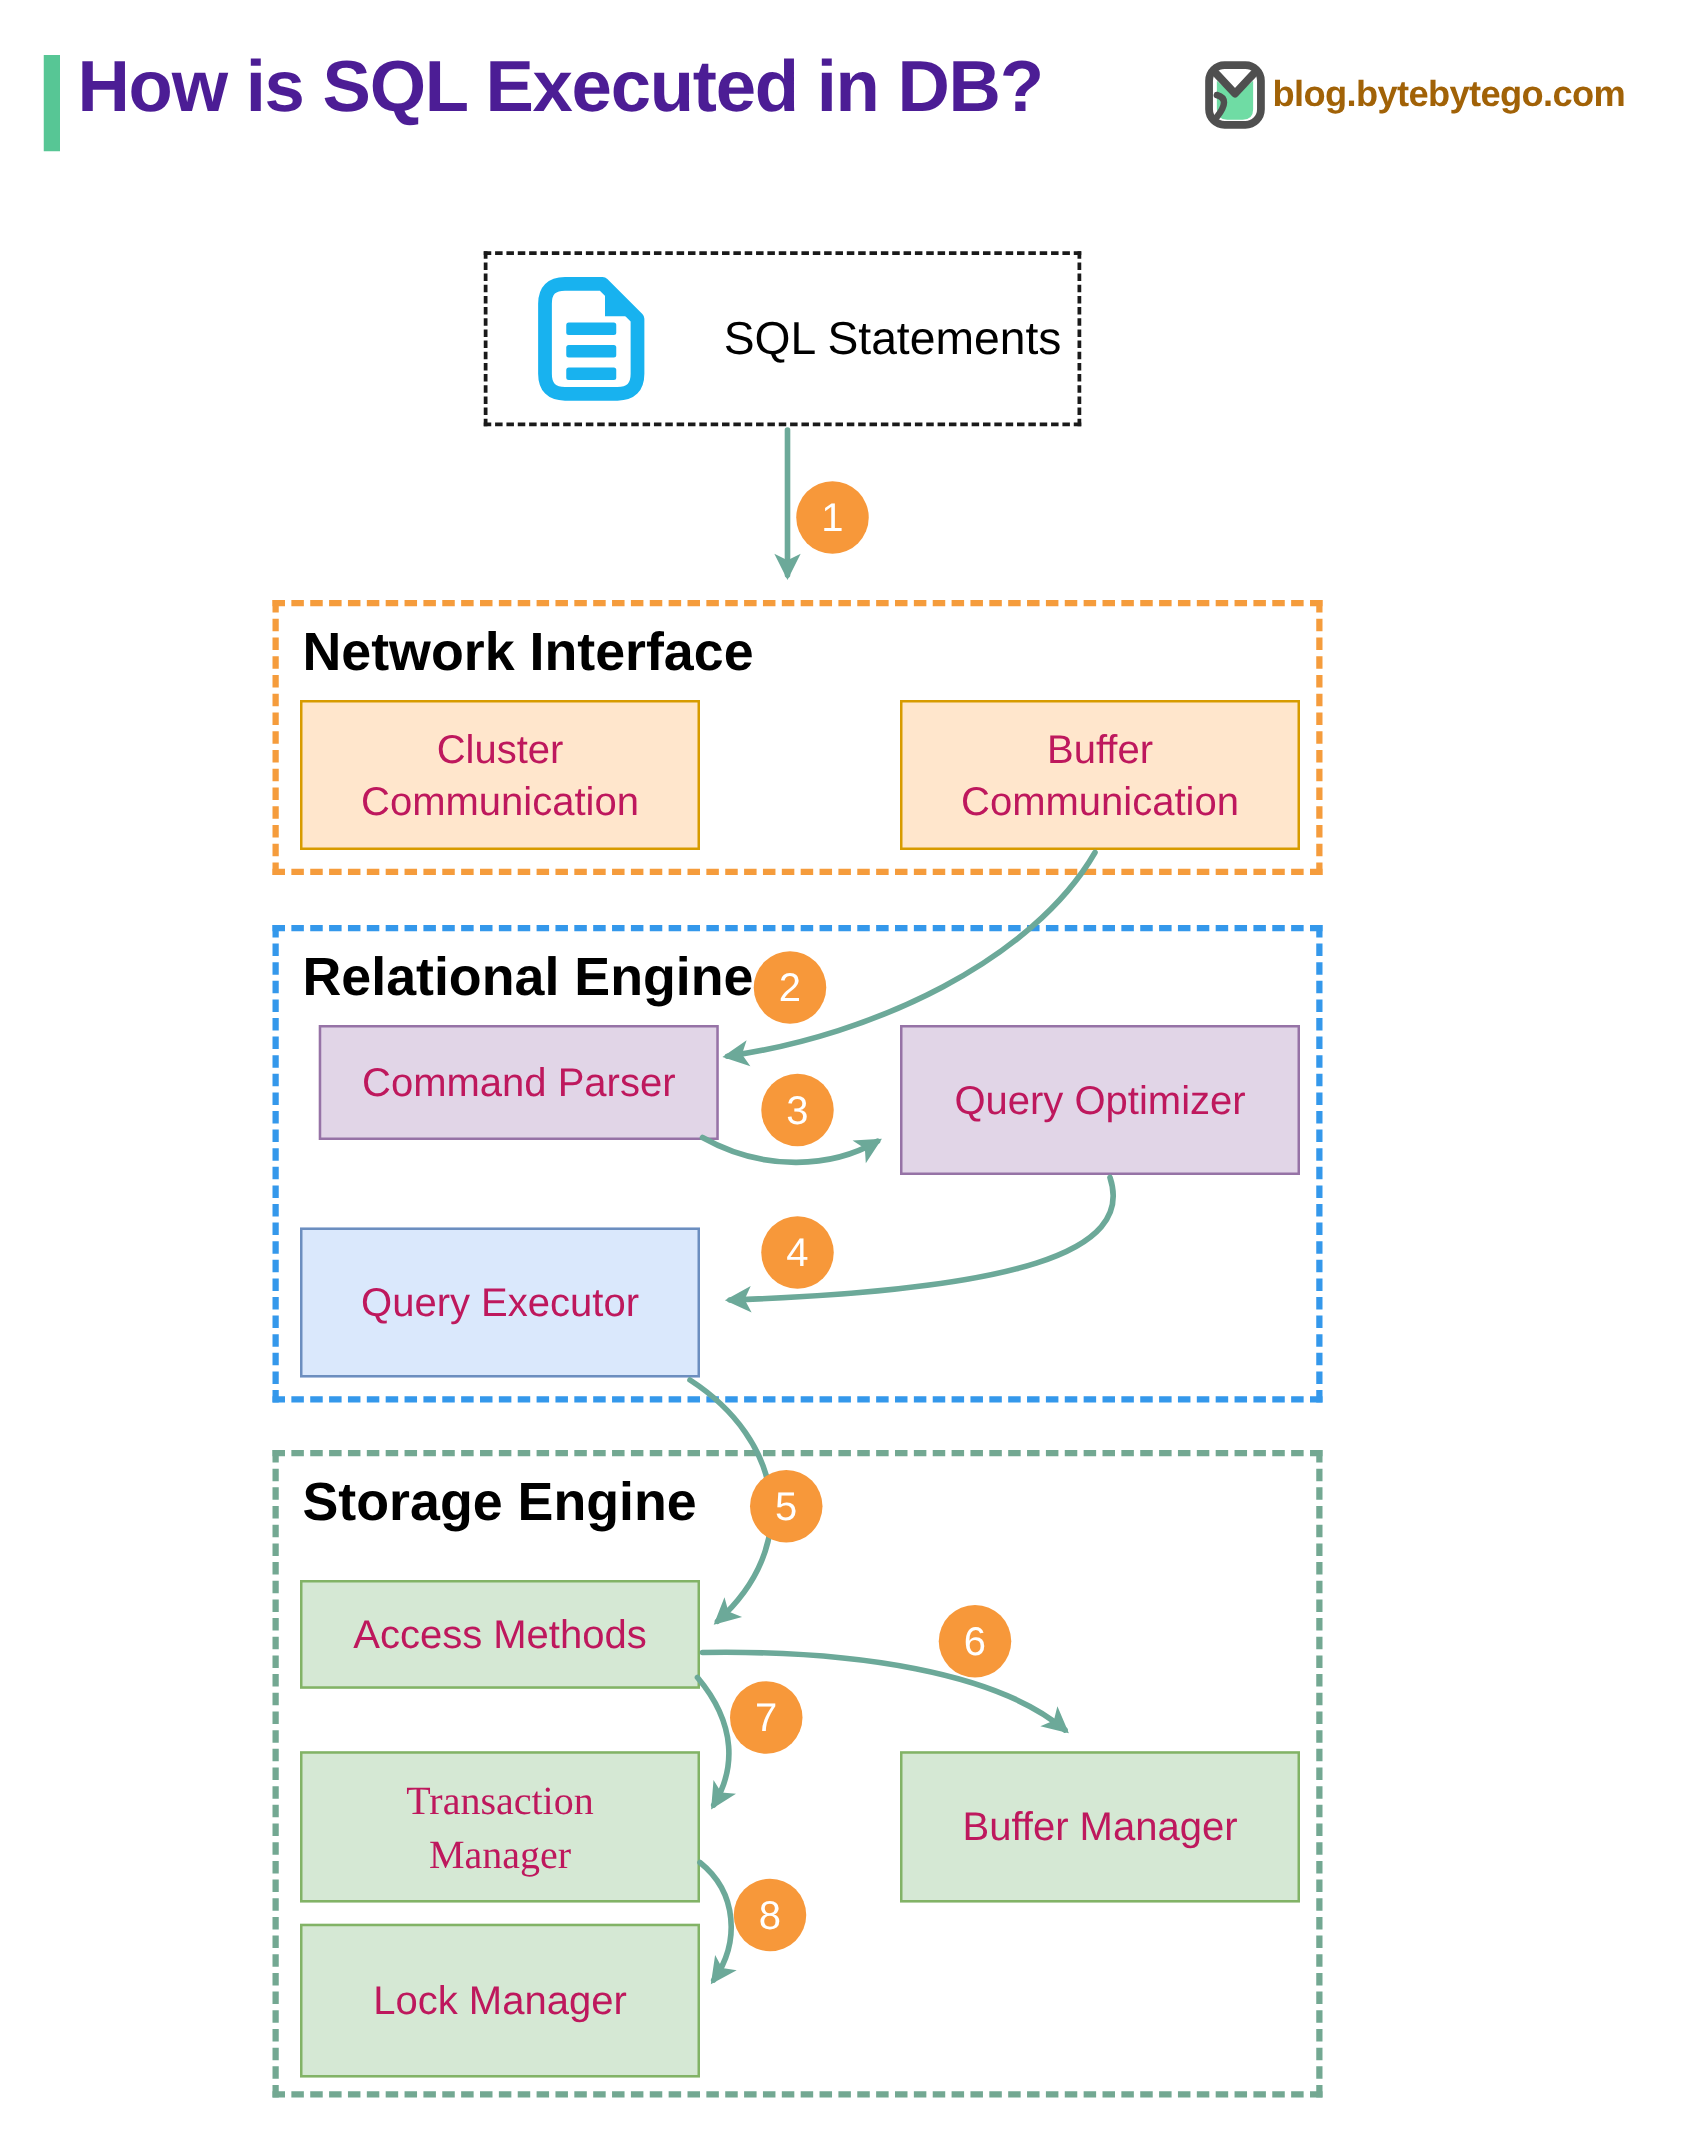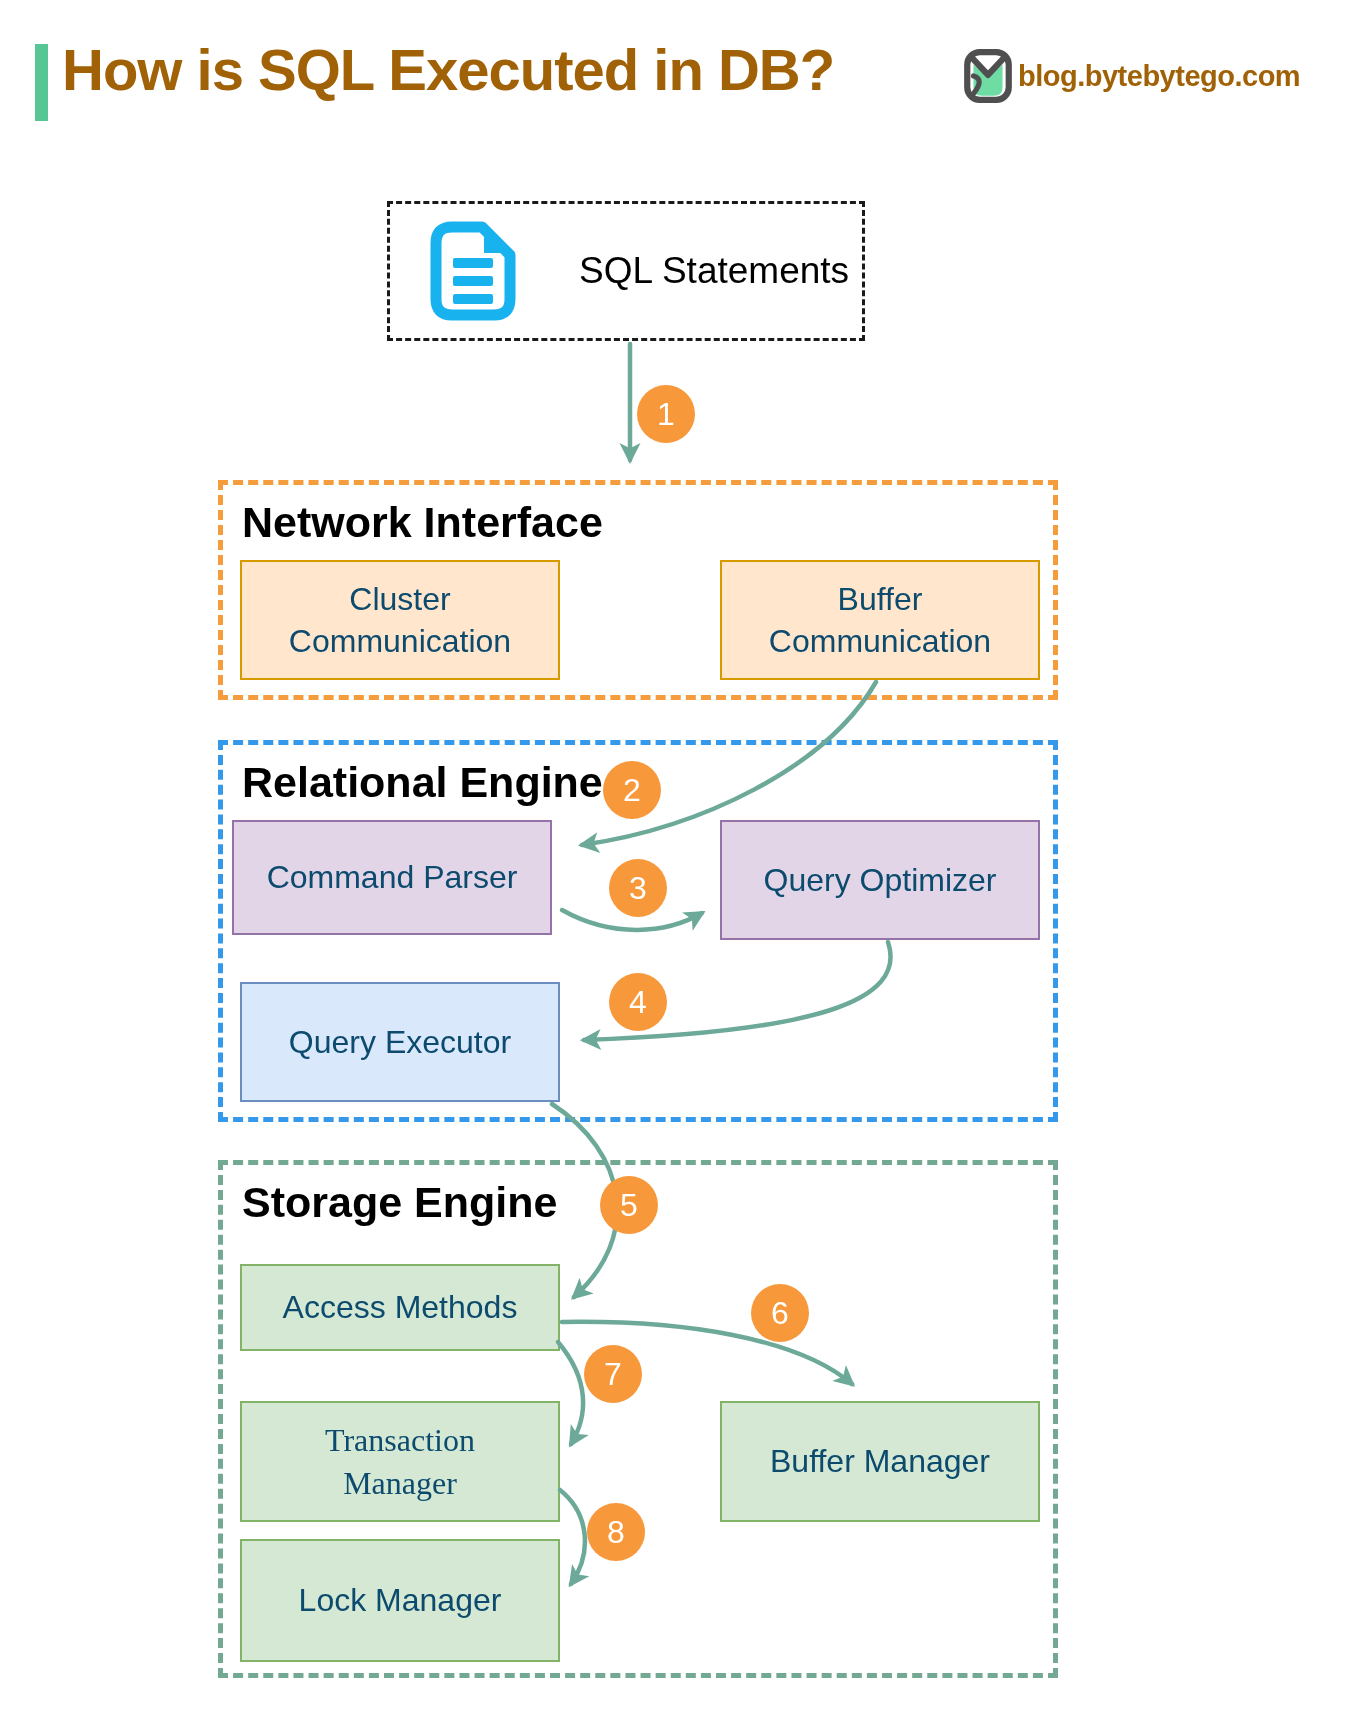--- a/index.html
+++ b/index.html
@@ -1,40 +1,40 @@
 <!DOCTYPE html>
 <html><head>
 <meta charset="utf-8">
 <style>
   html,body{margin:0;padding:0;background:#ffffff;}
   body{font-family:"Liberation Sans","DejaVu Sans",sans-serif;}
   #canvas{position:relative;width:1358px;height:1722px;background:#ffffff;overflow:hidden;}
 
   
   .accent-bar{position:absolute;left:35px;top:44px;width:13px;height:77px;}
-  .page-title{position:absolute;left:62px;top:36px;font-size:58px;font-weight:700;color:#a16207;letter-spacing:-1px;white-space:nowrap;}
+  .page-title{position:absolute;left:62px;top:36px;font-size:58px;font-weight:700;color:#4c1d95;letter-spacing:-1px;white-space:nowrap;}
   .logo-wrap{position:absolute;left:962px;top:48px;display:flex;align-items:center;gap:4px;}
   .site-text{font-size:29px;font-weight:700;color:#a16207;letter-spacing:-0.5px;}
 
   
   .sql-box{position:absolute;left:387px;top:201px;width:478px;height:140px;border:3px dashed #1a1a1a;box-sizing:border-box;display:flex;align-items:center;justify-content:flex-start;gap:57px;padding-left:34px;}
   .sql-label{font-size:37px;color:#000;}
 
   
   .section{position:absolute;left:218px;width:840px;border:5px dashed #999;box-sizing:border-box;}
   .section-network{top:480px;height:220px;}
   .section-relational{top:740px;height:382px;}
   .section-storage{top:1160px;height:518px;}
   .section-label{position:absolute;left:19px;top:13px;font-size:43px;font-weight:700;color:#000;}
 
   
-  .node{position:absolute;width:320px;box-sizing:border-box;border:2px solid #999;display:flex;align-items:center;justify-content:center;text-align:center;font-size:32px;color:#0c4a6e;line-height:1.32;padding:16px 30px;}
+  .node{position:absolute;width:320px;box-sizing:border-box;border:2px solid #999;display:flex;align-items:center;justify-content:center;text-align:center;font-size:32px;color:#be185d;line-height:1.32;padding:16px 30px;}
   .n-cluster {left:240px;top:560px;height:120px;}
   .n-client  {left:720px;top:560px;height:120px;}
-  .n-parser  {left:232px;top:820px;height:115px;}
+  .n-parser  {left:255px;top:820px;height:92px;}
   .n-optimizer{left:720px;top:820px;height:120px;}
   .n-executor{left:240px;top:982px;height:120px;}
   .n-access  {left:240px;top:1264px;height:87px;}
   .n-txn     {left:240px;top:1401px;height:121px;}
   .n-buffer  {left:720px;top:1401px;height:121px;}
   .n-lock    {left:240px;top:1539px;height:123px;}
 
   
   .step{position:absolute;width:58px;height:58px;border-radius:50%;display:flex;align-items:center;justify-content:center;font-size:32px;color:#fff;}
   .s1{left:637px;top:385px;}

